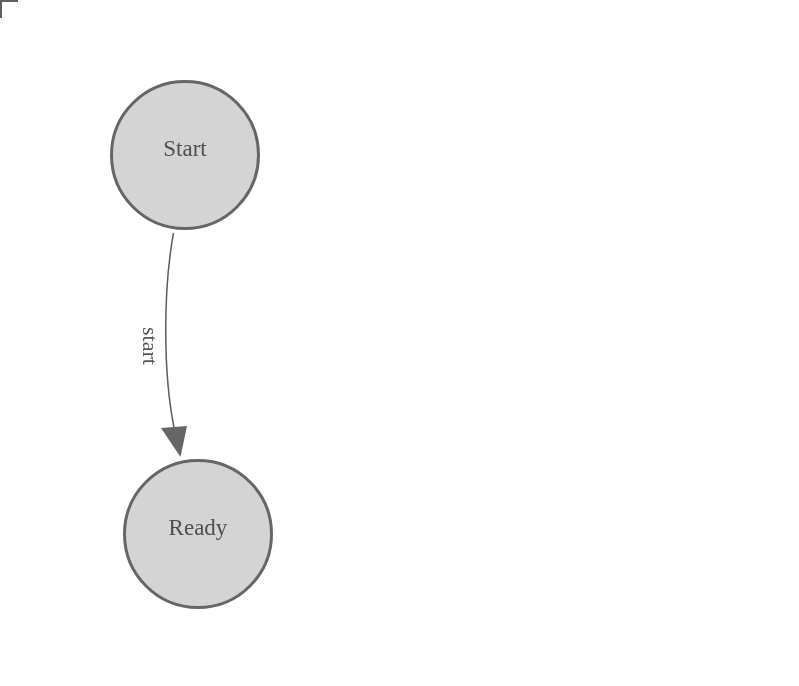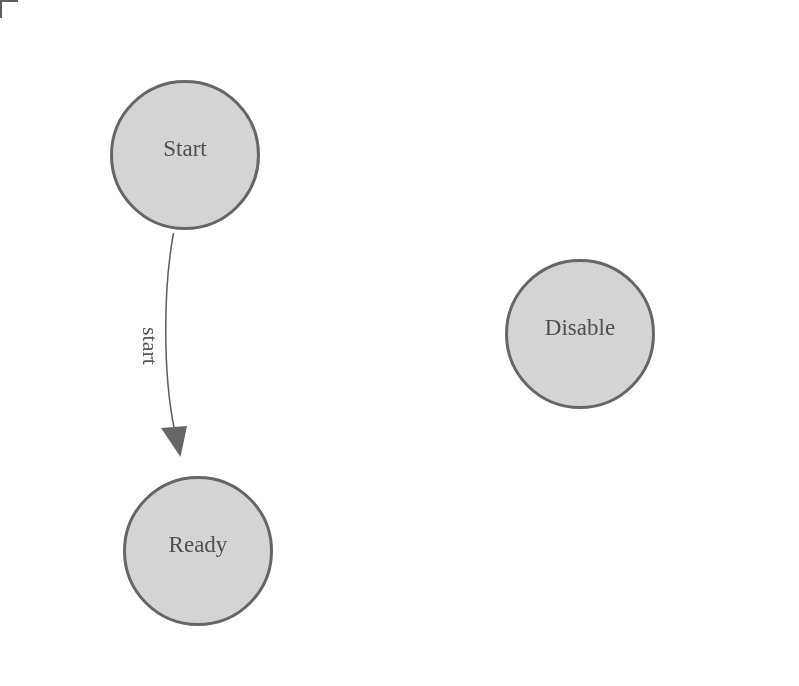--- a/index.html
+++ b/index.html
@@ -76,21 +76,21 @@
   }
   .node-label {
     position: relative;
     top: -6px;
     font-size: 23px;
     color: #4f4f4f;
     white-space: nowrap;
     user-select: none;
   }
   .node-start   { left: 110px; top:  80px; }
-  .node-ready   { left: 123px; top: 476px; }
+  .node-ready   { left: 123px; top: 459px; }
   .node-disable { left: 505px; top: 259px; }
 </style>
 </head>
 <body>
 
 <div class="canvas">
 
   <div class="corner-bracket"></div>
 
   <svg class="edge-layer" viewBox="0 0 799 686" xmlns="http://www.w3.org/2000/svg">
@@ -101,17 +101,14 @@
   <div class="edge-label">start</div>
 
   <div class="state-node node-start">
     <span class="node-label">Start</span>
   </div>
 
   <div class="state-node node-ready">
     <span class="node-label">Ready</span>
   </div>
 
-  <div class="state-node node-disable">
-    <span class="node-label">Disable</span>
-  </div>
 
 </div>
 
 </body></html>

